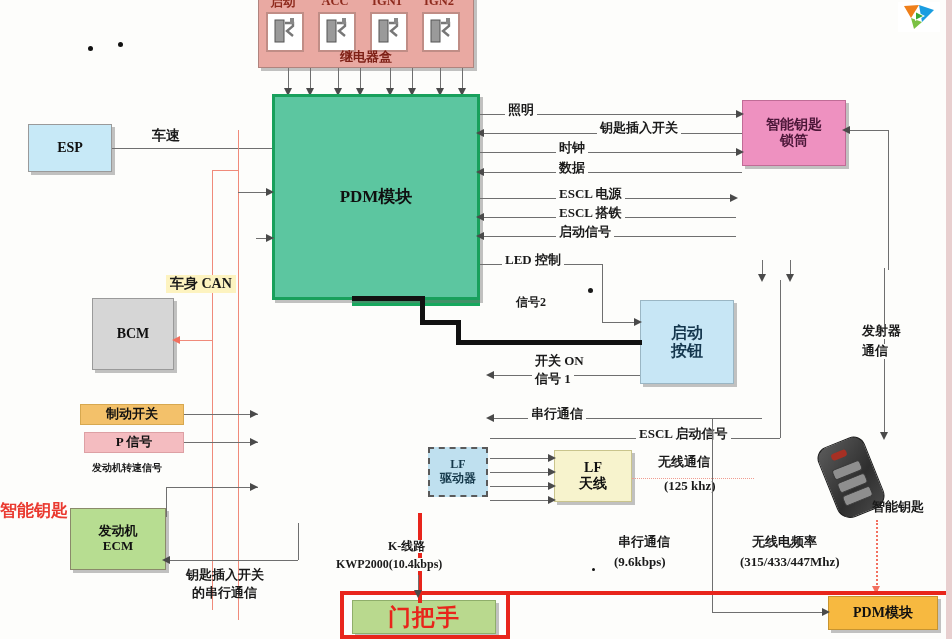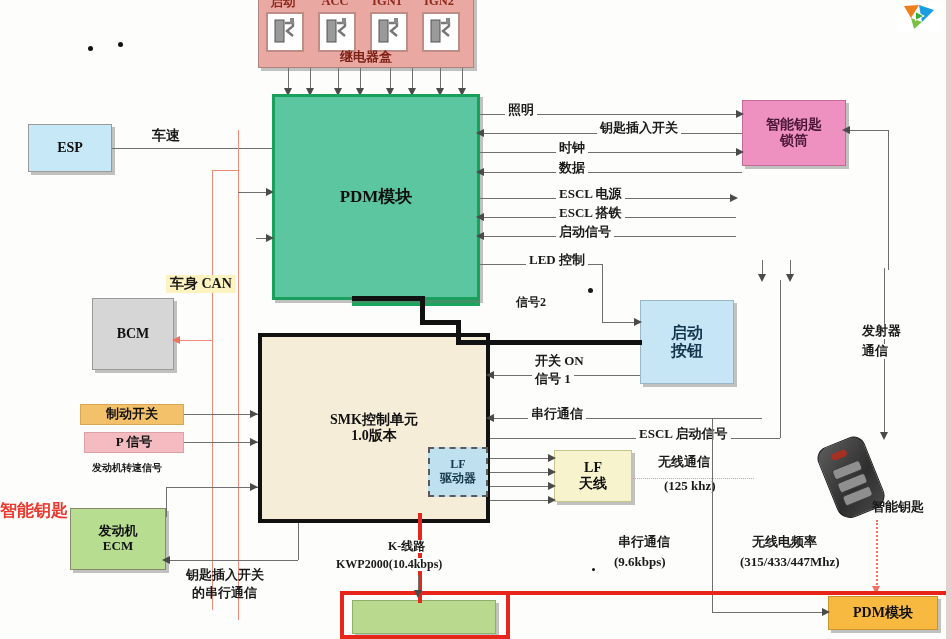--- a/index.html
+++ b/index.html
@@ -172,24 +172,20 @@
   <div class="v" style="left:440px;top:68px;height:26px;"></div>
   <div class="ar ar-d" style="left:436px;top:88px;"></div>
   <div class="v" style="left:462px;top:68px;height:26px;"></div>
   <div class="ar ar-d" style="left:458px;top:88px;"></div>
 
   <div id="pdm-foot"></div>
   <div class="box" id="pdm">
     <span>PDM模块</span>
   </div>
 
-  <div class="box" id="smk">
-    <span>SMK控制单元</span>
-    <span>1.0版本</span>
-  </div>
   <div id="lfdrv">
     <div>
       <div>LF</div>
       <div>驱动器</div>
     </div>
   </div>
 
   <div class="box" id="esp">
     <span>ESP</span>
   </div>
@@ -218,20 +214,21 @@
   <div class="box" id="lfant">
     <span>LF</span>
     <span>天线</span>
   </div>
   <div class="box" id="rfrx">
     <span>PDM模块</span>
   </div>
 
   <div class="box" id="handle"></div>
   <div id="handle-red"></div>
+  <div id="handle-txt">门把手</div>
 
   <div id="fob">
     <div class="fob-body"></div>
     <div class="fob-led"></div>
     <div class="fob-btn" style="top:24px;"></div>
     <div class="fob-btn" style="top:38px;"></div>
     <div class="fob-btn" style="top:52px;"></div>
   </div>
   <div class="lbl" style="left:872px;top:500px;font-size:13px;">智能钥匙</div>
 
@@ -293,21 +290,21 @@
   <div class="lbl" style="left:556px;top:206px;font-size:13px;background:#fdfdfb;padding:0 3px;">ESCL 搭铁</div>
 
   <div class="h" style="left:480px;top:236px;width:256px;"></div>
   <div class="ar ar-l" style="left:476px;top:232px;"></div>
   <div class="lbl" style="left:556px;top:225px;font-size:13px;background:#fdfdfb;padding:0 3px;">启动信号</div>
 
   <div class="h" style="left:480px;top:264px;width:122px;"></div>
   <div class="v" style="left:602px;top:264px;height:58px;"></div>
   <div class="h" style="left:602px;top:322px;width:38px;"></div>
   <div class="ar ar-r" style="left:634px;top:318px;"></div>
-  <div class="lbl" style="left:502px;top:253px;font-size:13px;background:#fdfdfb;padding:0 3px;margin-left:24px;">LED 控制</div>
+  <div class="lbl" style="left:502px;top:253px;font-size:13px;background:#fdfdfb;padding:0 3px;">LED 控制</div>
 
   <div class="hthick" style="left:352px;top:296px;width:68px;"></div>
   <div class="vthick" style="left:420px;top:296px;height:24px;"></div>
   <div class="hthick" style="left:420px;top:320px;width:36px;"></div>
   <div class="vthick" style="left:456px;top:320px;height:20px;"></div>
   <div class="hthick" style="left:456px;top:340px;width:186px;"></div>
   <div class="lbl" style="left:516px;top:296px;font-size:12px;">信号2</div>
   <div class="dot" style="left:588px;top:288px;"></div>
 
   <div class="h" style="left:490px;top:375px;width:150px;"></div>

